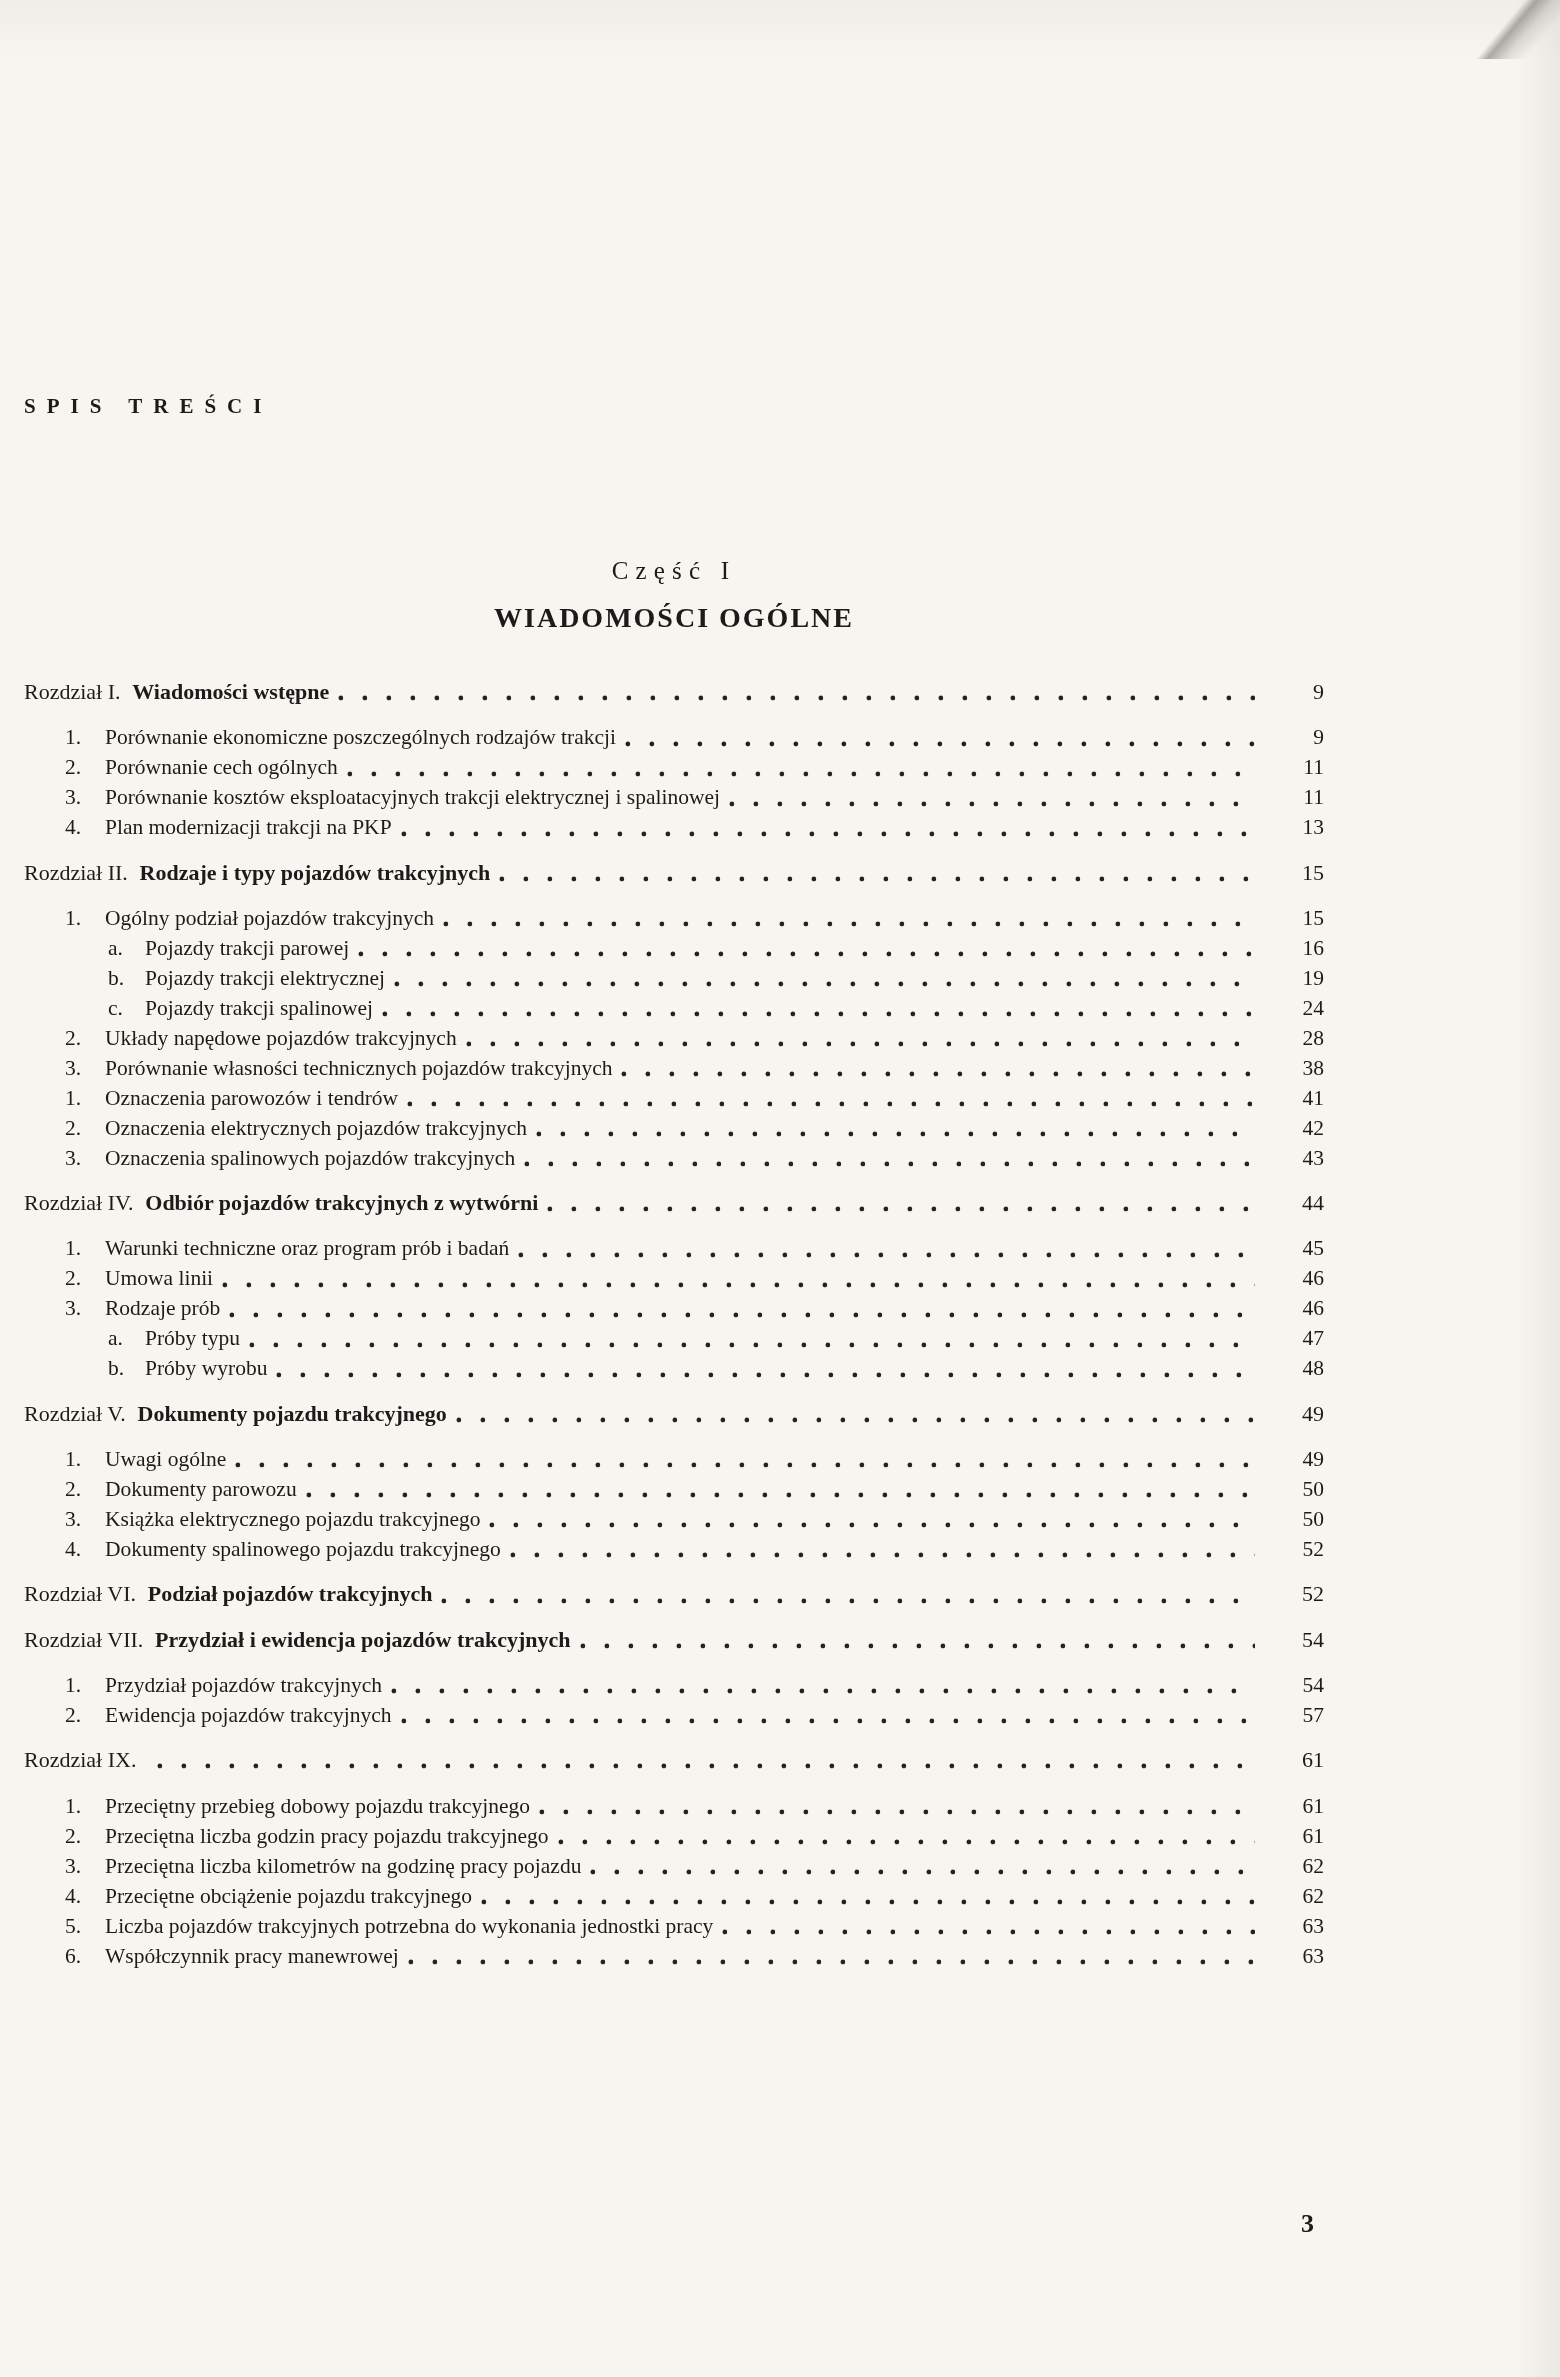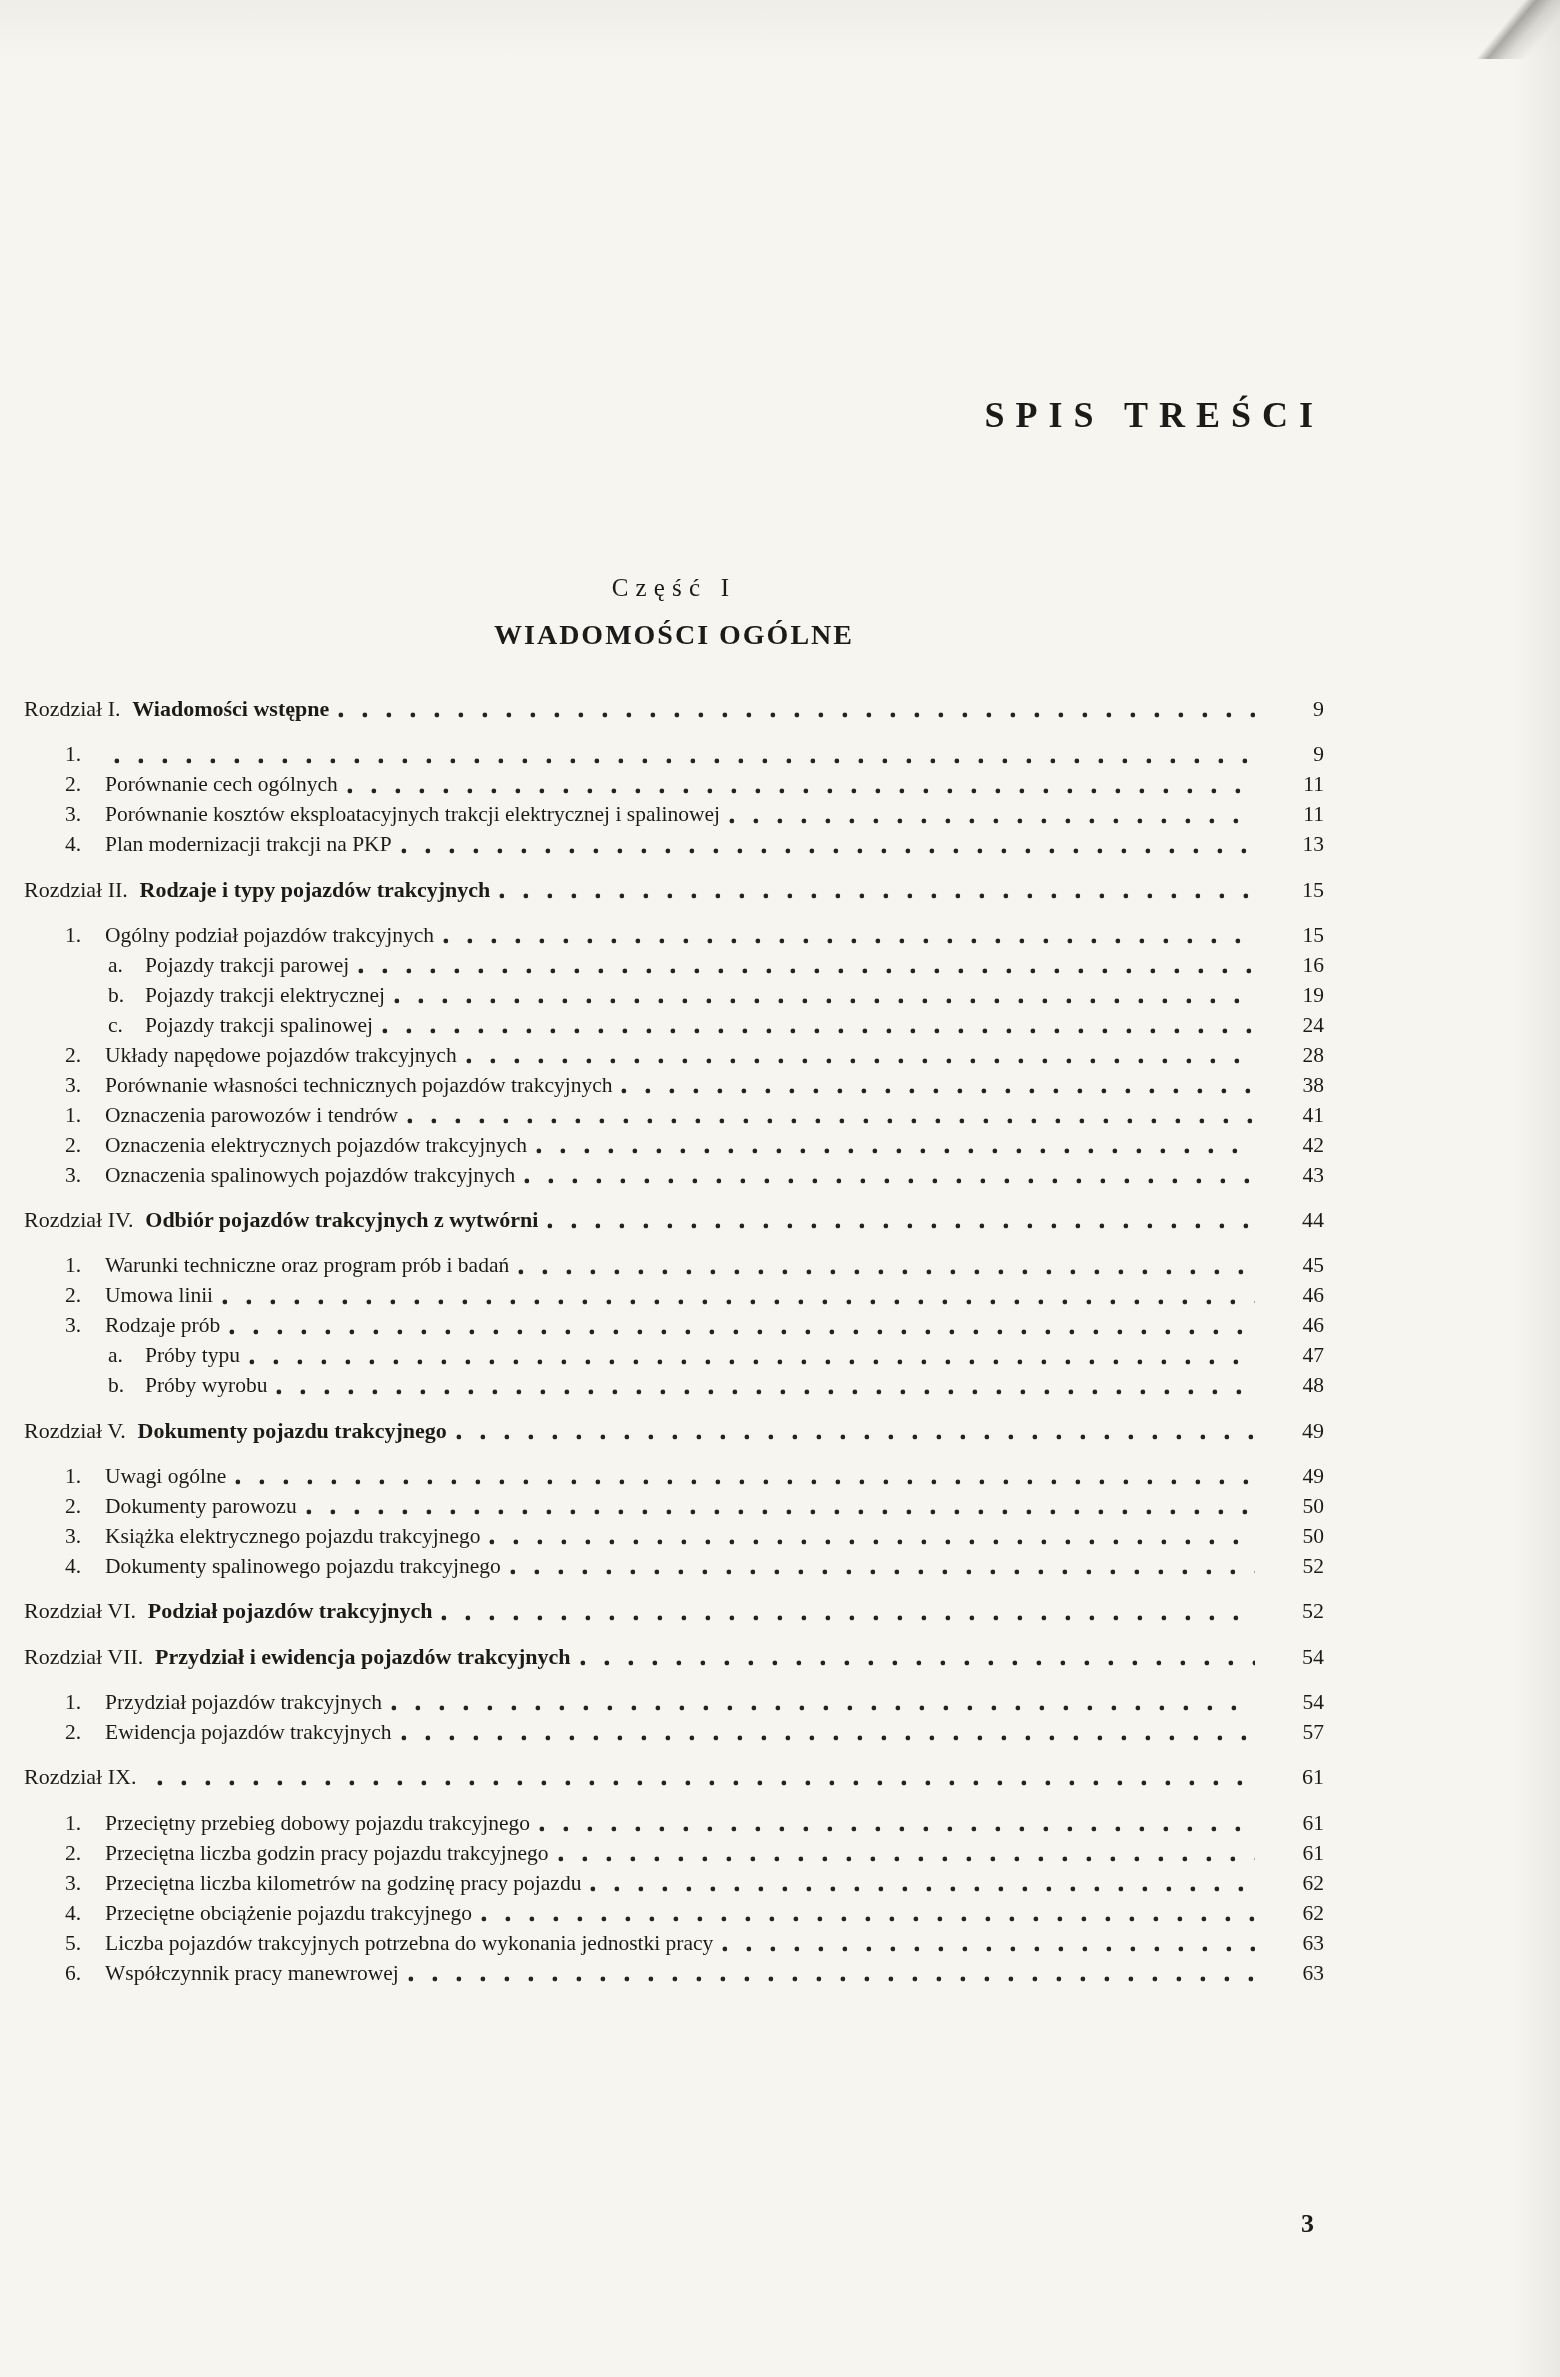--- a/index.html
+++ b/index.html
@@ -27,22 +27,22 @@
     height: 59px;
     background: linear-gradient(130deg, rgba(0,0,0,0) 42%, rgba(110,108,102,0.55) 50%, rgba(170,168,160,0.35) 62%, rgba(0,0,0,0) 76%);
   }
   .content {
     position: relative;
     margin-left: 24px;
     width: 1300px;
   }
   .doc-title {
     padding-top: 394px;
-    text-align: right;
-    font-size: 36px;
+    text-align: left;
+    font-size: 21px;
     font-weight: bold;
     letter-spacing: 11px;
     white-space: nowrap;
   }
   .part-label {
     margin-top: 138px;
     text-align: center;
     font-size: 25px;
     letter-spacing: 7.2px;
     white-space: nowrap;
@@ -105,20 +105,21 @@
     <div class="toc" id="toc">
   <div class="row chapter">
     <span class="ch-label">Rozdział I.</span>
     <span class="ch-title">Wiadomości wstępne</span>
     <span class="dots"></span>
     <span class="pg">9</span>
   </div>
 
   <div class="row item">
     <span class="num">1.</span>
+    <span class="txt">Porównanie ekonomiczne poszczególnych rodzajów trakcji</span>
     <span class="dots"></span>
     <span class="pg">9</span>
   </div>
 
   <div class="row item">
     <span class="num">2.</span>
     <span class="txt">Porównanie cech ogólnych</span>
     <span class="dots"></span>
     <span class="pg">11</span>
   </div>

